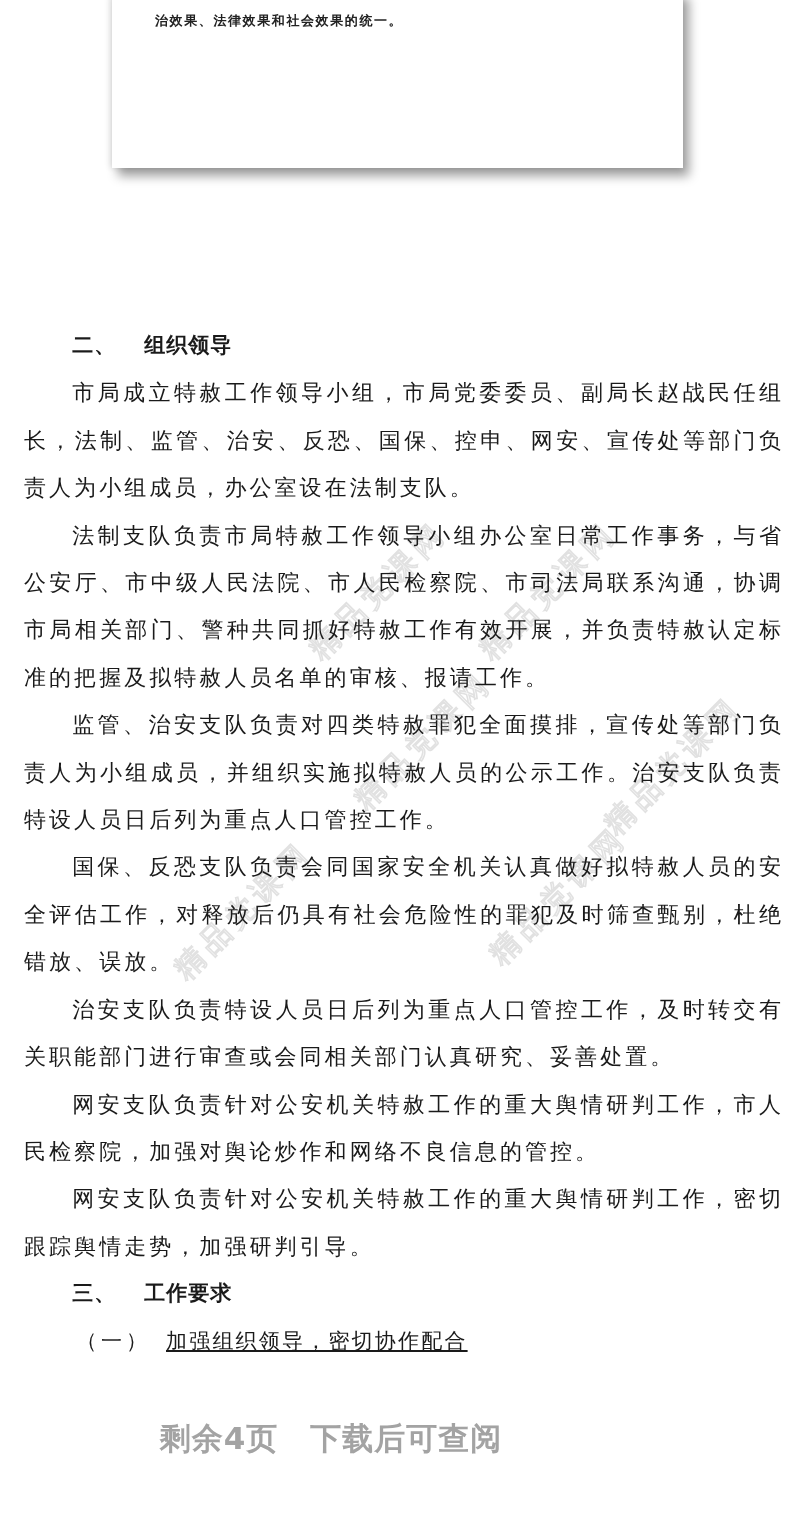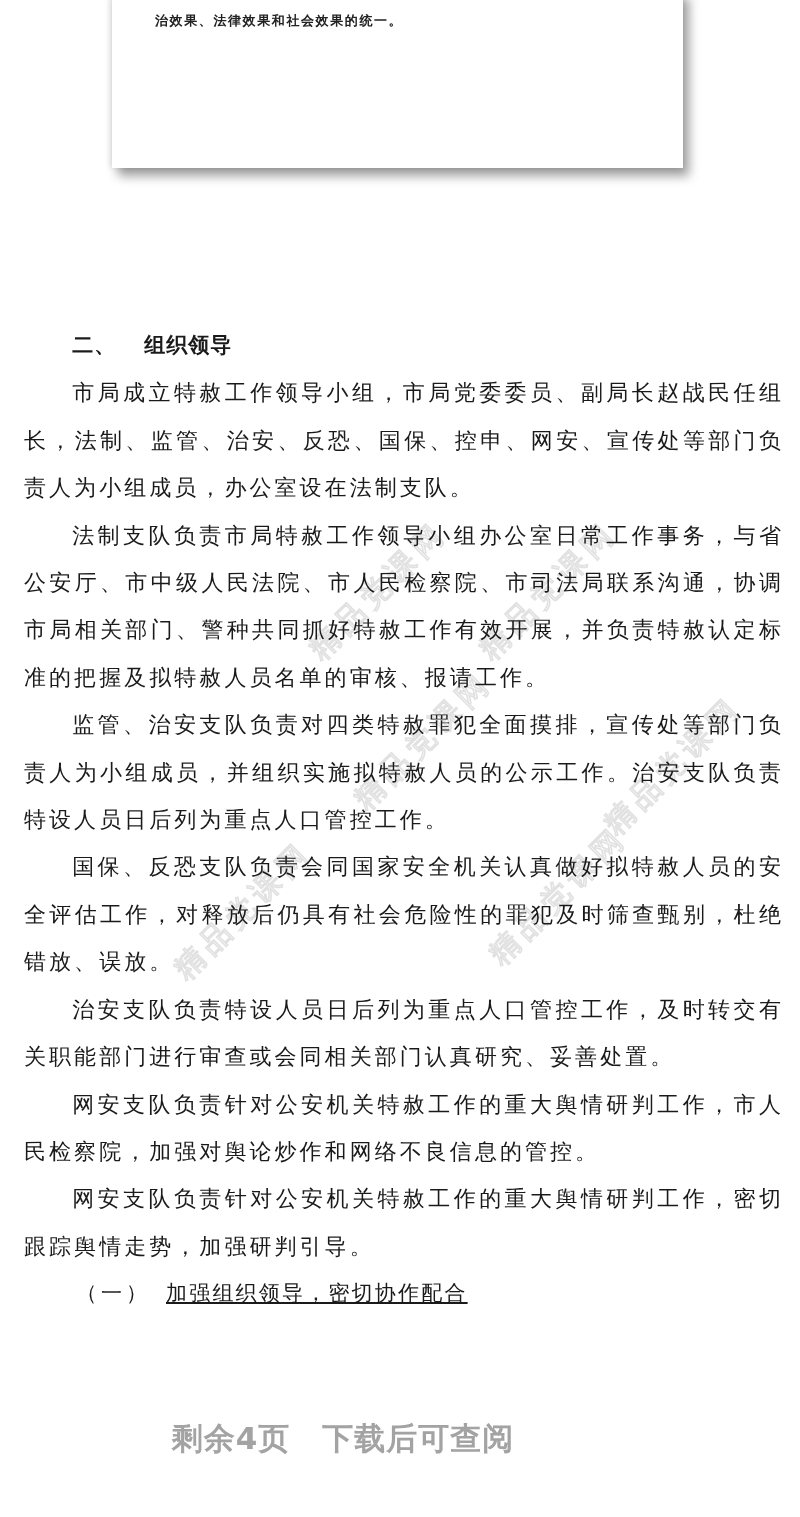--- a/index.html
+++ b/index.html
@@ -90,21 +90,20 @@
   .more {
     position: absolute;
     left: 0;
     top: 1418px;
     width: 662px;
     text-align: center;
     font-size: 31px;
     font-weight: bold;
     color: #a3a3a3;
     letter-spacing: 1px;
-    padding-left: 12px;
   }
   .more .gap { display: inline-block; width: 32px; }
 </style>
 </head>
 <body>
 
 <div class="prev-card">
   <div class="line">治效果、法律效果和社会效果的统一。</div>
 </div>
 
@@ -119,19 +118,20 @@
   <p class="heading"><span class="num">二、</span><span>组织领导</span></p>
 
   <p class="p indent">市局成立特赦工作领导小组，市局党委委员、副局长赵战民任组长，法制、监管、治安、反恐、国保、控申、网安、宣传处等部门负责人为小组成员，办公室设在法制支队。</p>
   <p class="p indent">法制支队负责市局特赦工作领导小组办公室日常工作事务，与省公安厅、市中级人民法院、市人民检察院、市司法局联系沟通，协调市局相关部门、警种共同抓好特赦工作有效开展，并负责特赦认定标准的把握及拟特赦人员名单的审核、报请工作。</p>
   <p class="p indent">监管、治安支队负责对四类特赦罪犯全面摸排，宣传处等部门负责人为小组成员，并组织实施拟特赦人员的公示工作。治安支队负责特设人员日后列为重点人口管控工作。</p>
   <p class="p indent">国保、反恐支队负责会同国家安全机关认真做好拟特赦人员的安全评估工作，对释放后仍具有社会危险性的罪犯及时筛查甄别，杜绝错放、误放。</p>
   <p class="p indent">治安支队负责特设人员日后列为重点人口管控工作，及时转交有关职能部门进行审查或会同相关部门认真研究、妥善处置。</p>
   <p class="p indent">网安支队负责针对公安机关特赦工作的重大舆情研判工作，市人民检察院，加强对舆论炒作和网络不良信息的管控。</p>
   <p class="p indent">网安支队负责针对公安机关特赦工作的重大舆情研判工作，密切跟踪舆情走势，加强研判引导。</p>
 
+  <p class="heading"><span class="num">三、</span><span>工作要求</span></p>
 
   <p class="sub-heading"><span class="num">（一）</span><span>加强组织领导，密切协作配合</span></p>
 </div>
 
 <div class="more">
   <span>剩余4页</span><span class="gap"></span><span>下载后可查阅</span>
 </div>
 
 </body></html>

